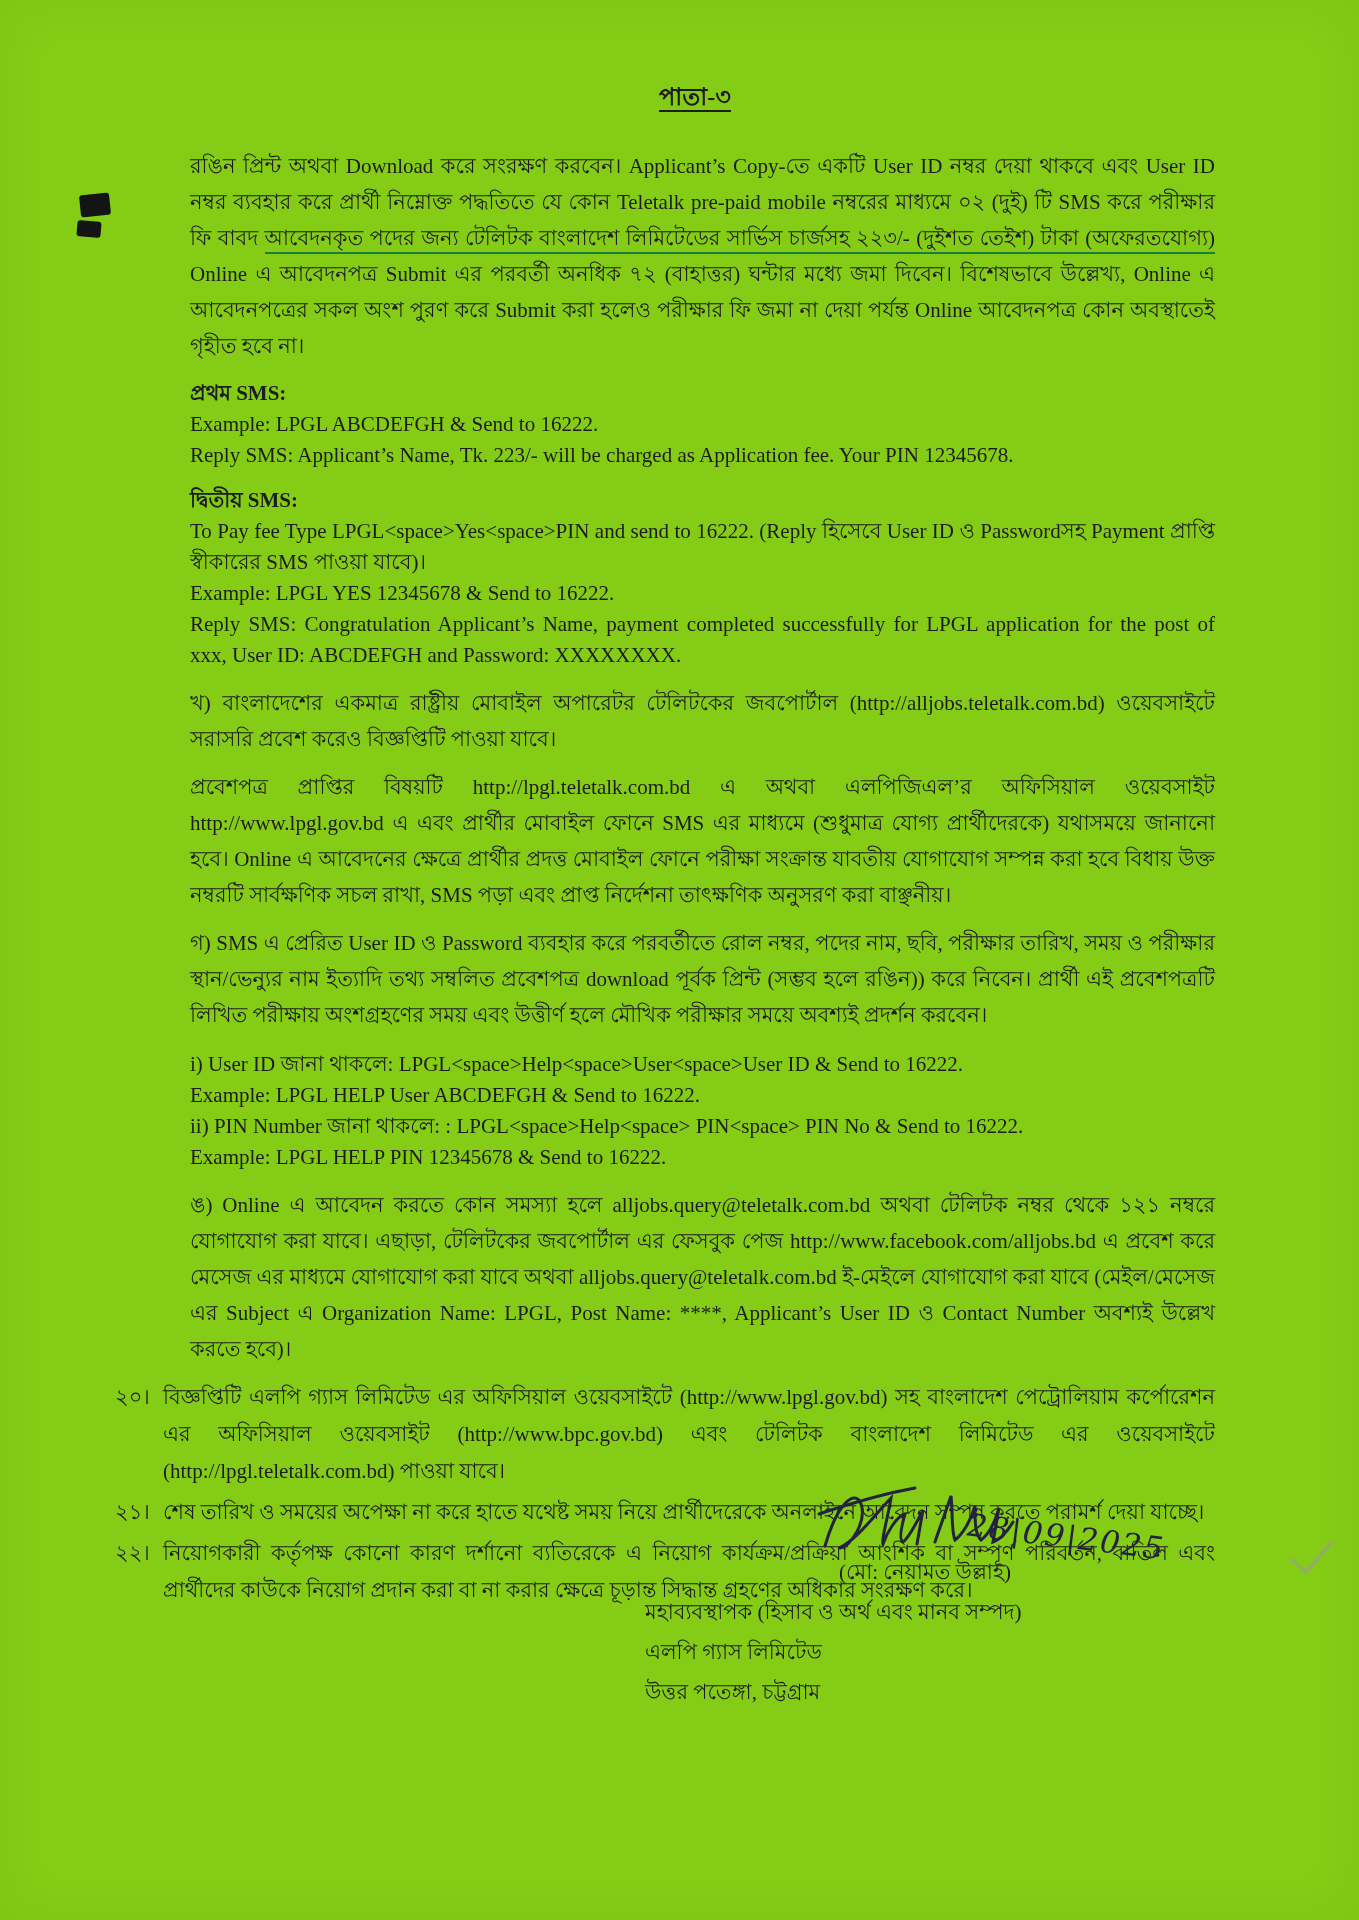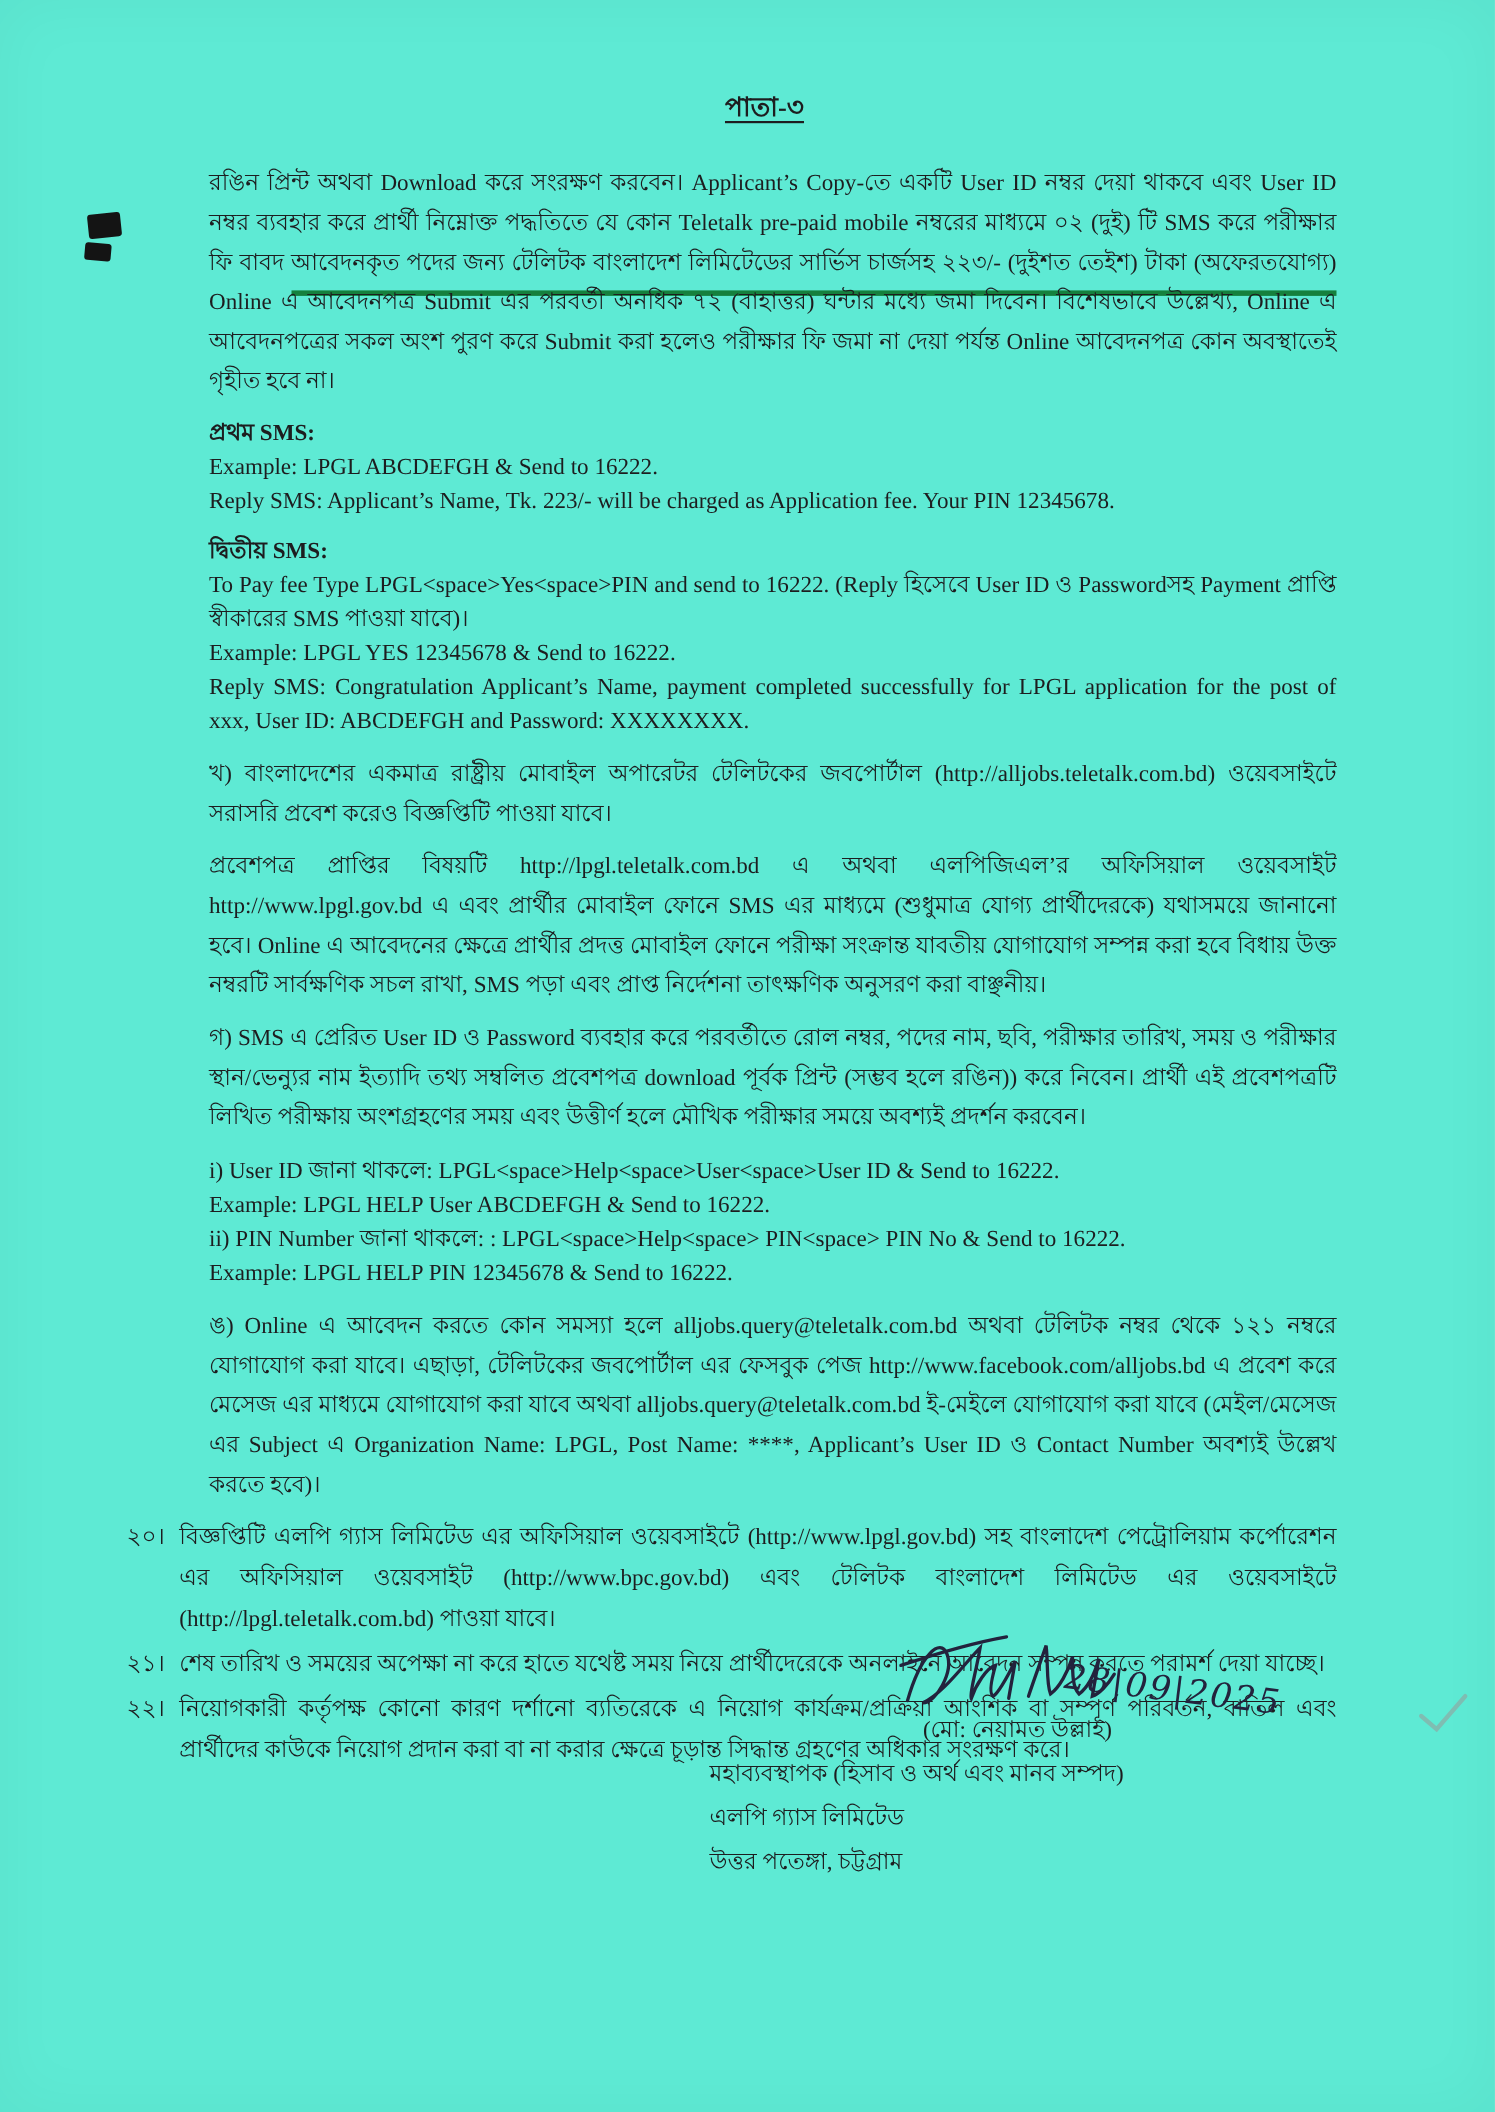--- a/index.html
+++ b/index.html
@@ -1,20 +1,20 @@
 <!DOCTYPE html>
 <html lang="bn"><head>
 <meta charset="utf-8">
 <style>
   html,body{margin:0;padding:0;background:#e8e8e6;}
   .doc-page{
     position:relative;
     width:1359px;height:1920px;
     margin:0 auto;
-    background:#5eead4;
+    background:#84cc16;
     color:#1d1d1f;
     font-family:"Liberation Serif","DejaVu Serif",serif;
     overflow:hidden;
     box-shadow:inset 0 0 60px rgba(0,0,0,0.04);
   }
   .content{position:absolute;left:115px;top:78px;width:1100px;}
   .page-title{
     text-align:center;
     font-size:24px;font-weight:bold;
     text-decoration:underline;
@@ -23,21 +23,21 @@
   }
   p{margin:0;}
   .body-par{
     margin:0 0 12px 75px;
     font-size:21px;line-height:36px;
     text-align:justify;
   }
   .sms-heading{font-weight:bold;font-size:21px;line-height:31px;margin-left:75px;margin-top:14px;}
   .sms-line{font-size:21px;line-height:31px;margin-left:75px;text-align:justify;}
   .sms-line.nojust{text-align:left;}
-  .underline-seg{border-bottom:5px solid #15803d;padding-bottom:14px;}
+  .underline-seg{border-bottom:2px solid #15803d;padding-bottom:2px;}
   .clause{margin-top:14px;}
   .help-block{margin-top:16px;}
   .numbered-item{
     position:relative;
     padding-left:48px;
     font-size:21px;line-height:37px;
     text-align:justify;
     margin-top:4px;
   }
   .numbered-item .num{position:absolute;left:0;top:0;}

